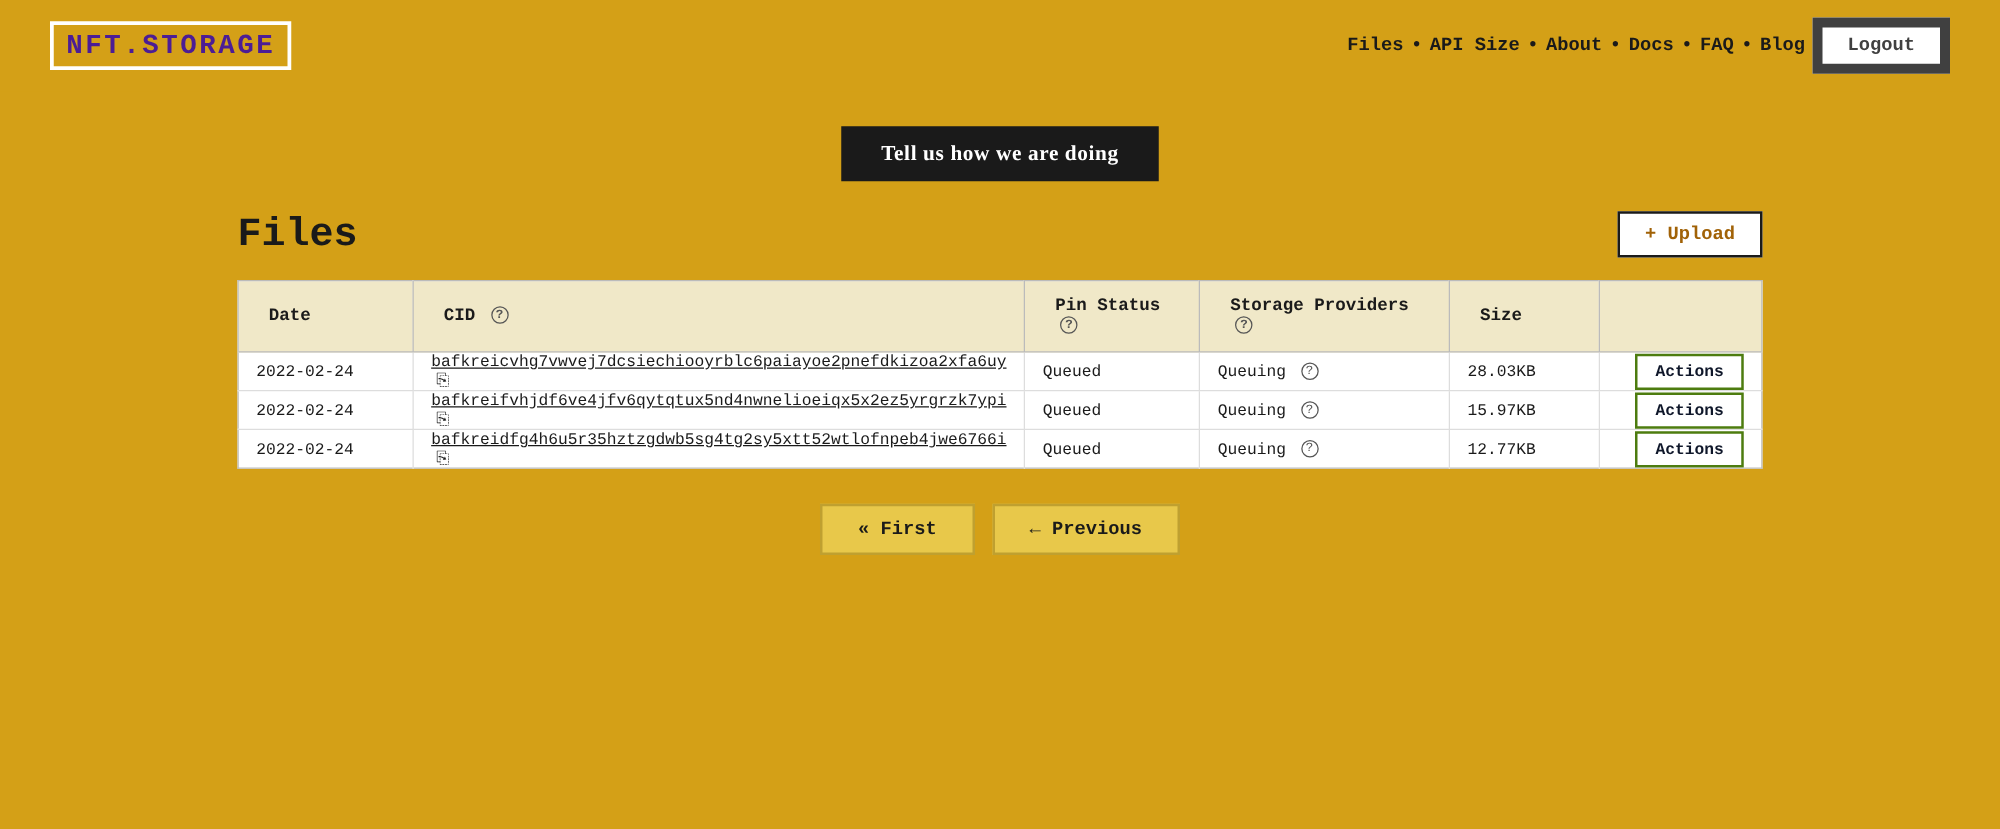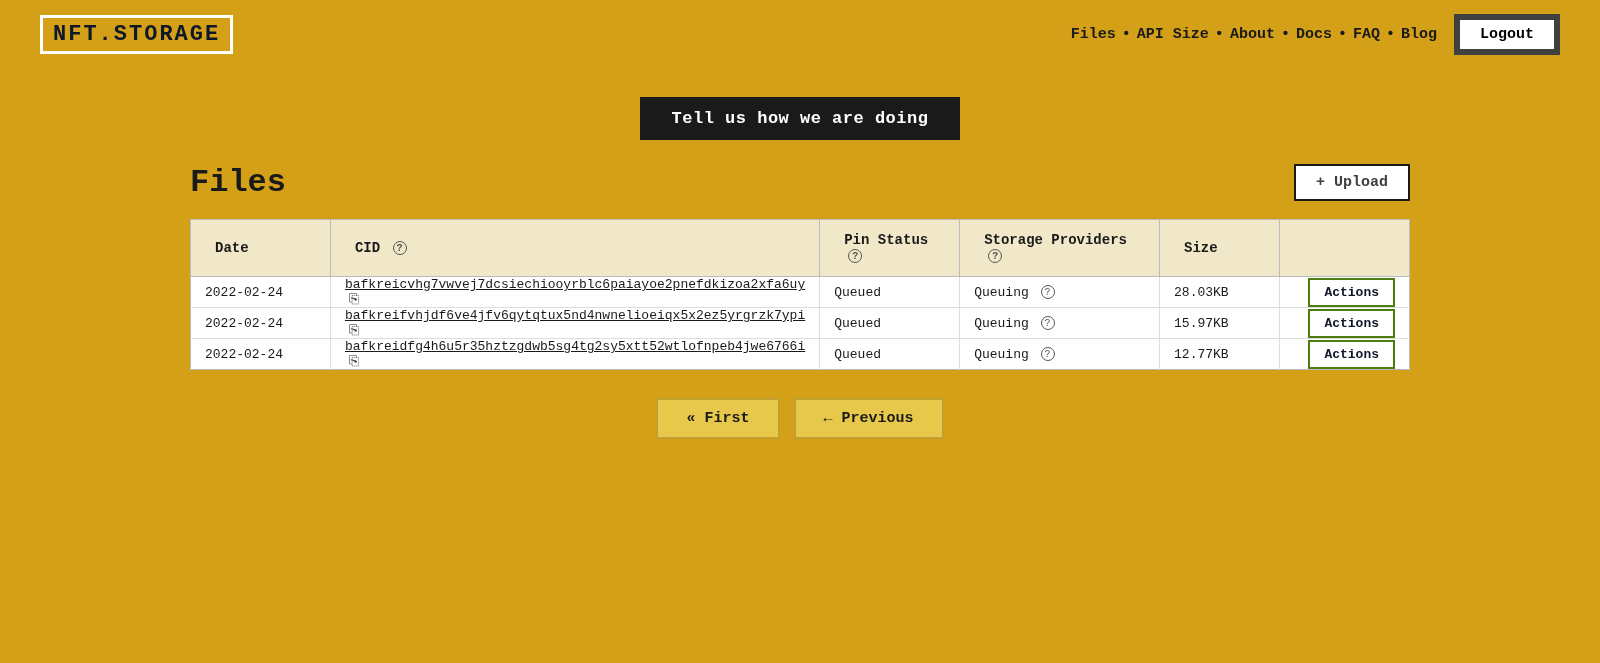--- a/index.html
+++ b/index.html
@@ -17,21 +17,21 @@
       align-items: center;
       justify-content: space-between;
       padding: 14px 40px;
       background-color: #D4A017;
     }
 
     .logo {
       font-weight: 900;
       font-size: 22px;
       letter-spacing: 2px;
-      color: #0f172a;
+      color: #4c1d95;
       border: 3px solid #fff;
       padding: 4px 10px;
       text-transform: uppercase;
       font-family: 'Courier New', monospace;
     }
 
     nav {
       display: flex;
       align-items: center;
       gap: 6px;
@@ -45,45 +45,45 @@
       font-weight: 600;
     }
 
     .nav-sep {
       color: #1a1a1a;
       font-size: 15px;
       font-weight: 600;
     }
 
     .logout-btn {
-      margin-left: 11px;
+      margin-left: 0;
       background: #fff;
-      border: 6px solid #404040;
+      border: 8px solid #404040;
       padding: 6px 20px;
       font-size: 15px;
       font-family: 'Courier New', monospace;
       font-weight: 700;
       cursor: pointer;
-      color: #000000;
+      color: #404040;
     }
 
     
     .banner-area {
       display: flex;
       justify-content: center;
       margin: 28px 0 24px 0;
     }
 
     .banner-btn {
       background: #1a1a1a;
       color: #fff;
       border: none;
       padding: 12px 32px;
       font-size: 17px;
-      font-family: Liberation Mono, monospace;
+      font-family: Liberation Serif, serif;
       font-weight: 700;
       cursor: pointer;
       letter-spacing: 0.5px;
     }
 
     
     .main {
       padding: 0 190px;
     }
 
@@ -102,21 +102,21 @@
     }
 
     .upload-btn {
       background: #fff;
       border: 2px solid #1a1a1a;
       padding: 8px 20px;
       font-size: 15px;
       font-family: 'Courier New', monospace;
       font-weight: 700;
       cursor: pointer;
-      color: #404040;
+      color: #a16207;
     }
 
     
     table {
       width: 100%;
       border-collapse: collapse;
       background: #fff;
       border: 1px solid #bbb;
     }
 

